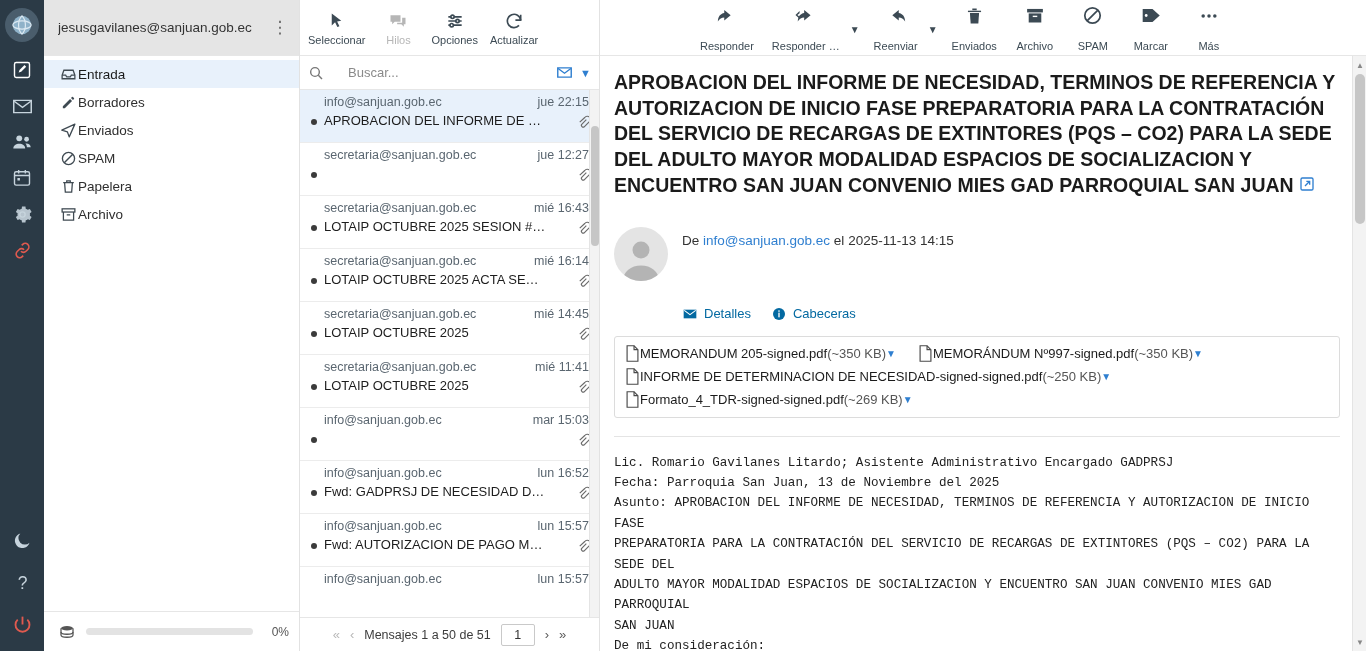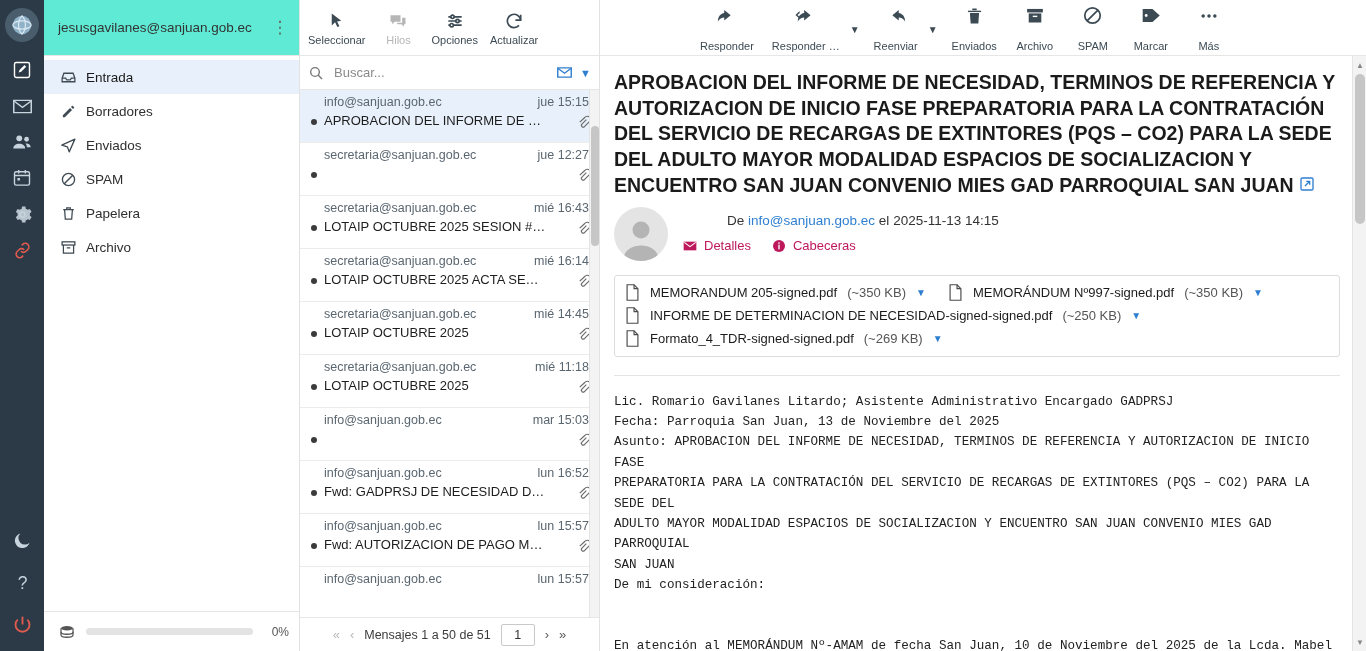--- a/index.html
+++ b/index.html
@@ -55,35 +55,35 @@
     background: #ffffff;
     border-right: 1px solid #e2e2e2;
     display: flex; flex-direction: column;
     position: relative;
   }
   .acct-bar {
     height: 56px;
     display: flex; align-items: center;
     padding: 0 8px 0 14px;
     border-bottom: 1px solid #e6e6e6;
-    background: #5eead4;
+    background: #e5e5e5;
   }
   .acct-email {
     font-size: 13.5px; color: #333; flex: 1;
     white-space: nowrap; overflow: hidden; text-overflow: ellipsis;
   }
   .acct-menu {
     width: 22px; text-align: center; color: #666; font-size: 17px;
     cursor: pointer; line-height: 1;
   }
   .folder-list { flex: 1; overflow: hidden; padding-top: 4px; }
   .folder {
-    height: 34px;
+    height: 28px;
     display: flex; align-items: center;
-    gap: 8px;
+    gap: 0;
     padding: 0 12px 0 14px;
     font-size: 13.5px;
     color: #2f2f2f;
     cursor: pointer;
   }
   .folder .f-icon {
     width: 20px; display: flex; align-items: center; justify-content: center;
     color: #3f4a52;
   }
   .folder.selected { background: #e8f1fb; }
@@ -122,21 +122,21 @@
     min-width: 54px; padding: 2px 6px;
     font-size: 11px; color: #3c4a54; cursor: pointer; gap: 1px;
   }
   .tbtn .ti { height: 24px; display: flex; align-items: center; justify-content: center; }
   .tbtn.disabled { color: #b6b6b6; }
   .searchbar {
     height: 34px;
     display: flex; align-items: center;
     border-bottom: 1px solid #e6e6e6;
     padding: 0 8px;
-    gap: 8px;
+    gap: 22px;
   }
   .searchbar .s-ico { color: #777; display: flex; }
   .searchbar input {
     flex: 1; border: 0; outline: none; font-size: 13px; color: #333;
     font-family: "Liberation Sans", sans-serif;
     background: transparent;
   }
   .searchbar input::placeholder { color: #8a8a8a; }
   .s-right { display: flex; align-items: center; gap: 7px; color: #2f7fd0; }
 
@@ -213,42 +213,42 @@
   .rbtn .ti { height: 24px; display: flex; align-items: center; justify-content: center; }
   .caret-btn {
     color: #3c4a54; font-size: 10px; padding: 0 4px 14px 0; cursor: pointer;
     display: flex; align-items: flex-end; height: 42px;
   }
   .reader-body {
     flex: 1; overflow: hidden; padding: 14px 26px 0 14px; position: relative;
   }
   .msg-title {
     font-size: 19.5px; font-weight: bold; line-height: 1.32; color: #1b1b1b;
-    margin: 0 0 8px 0;
+    margin: 0 0 28px 0;
   }
   .ext-link { color: #2f7fd0; font-size: 16px; }
   .from-row { display: flex; align-items: flex-start; gap: 14px; margin-bottom: 14px; }
   .avatar {
     width: 54px; height: 54px; border-radius: 50%;
     background: #e4e4e4; display: flex; align-items: flex-end; justify-content: center;
     overflow: hidden; flex: 0 0 54px;
   }
-  .from-line { font-size: 13.5px; color: #333; margin-top: 6px; margin-left: 45px; }
+  .from-line { font-size: 13.5px; color: #333; margin-top: 6px; }
   .from-line a { color: #2f7fd0; text-decoration: none; }
   .meta-links { display: flex; gap: 20px; margin-top: 10px; font-size: 13px; }
-  .meta-link { display: flex; align-items: center; gap: 6px; color: #be185d; cursor: pointer; }
+  .meta-link { display: flex; align-items: center; gap: 6px; color: #0369a1; cursor: pointer; margin-top: 48px; }
   .attach-box {
     border: 1px solid #dcdcdc; border-radius: 3px;
     padding: 8px 10px 9px 10px;
     margin: 2px 0 18px 0;
     display: flex; flex-wrap: wrap; gap: 6px 22px;
     font-size: 13px;
   }
   .attach {
-    display: flex; align-items: center; gap: 10px; color: #1b1b1b;
+    display: flex; align-items: center; gap: 0; color: #1b1b1b;
     white-space: nowrap;
   }
   .attach .sz { color: #555; }
   .attach .dd { color: #2f7fd0; font-size: 10px; }
   .att-ico { color: #4a4a4a; display: flex; }
   .divider { border-top: 1px solid #e4e4e4; margin: 0 0 16px 0; }
   .msg-text {
     font-family: "Liberation Mono", monospace;
     font-size: 12.6px; line-height: 1.62; color: #222;
     white-space: pre-wrap;
@@ -473,21 +473,21 @@
             </svg>
         </span>
         <span style="font-size:11px">▼</span>
       </span>
     </div>
 
     <div class="rows">
       <div class="row selected">
         <div class="row-top">
           <span class="row-from">info@sanjuan.gob.ec</span>
-          <span class="row-date">jue 15:15</span>
+          <span class="row-date">jue 22:15</span>
         </div>
         <div class="row-subject">APROBACION DEL INFORME DE …</div>
         <span class="unread-dot"></span>
         <span class="clip">
           <svg width="15" height="15" viewBox="0 0 24 24" fill="none" stroke="currentColor" stroke-width="1.9">
               <path d="M16.5 7.5l-7 7a2.8 2.8 0 104 4l7.5-7.5a5 5 0 10-7-7L6 11.5"></path>
             </svg>
         </span>
       </div>
 
@@ -542,21 +542,21 @@
         <span class="clip">
           <svg width="15" height="15" viewBox="0 0 24 24" fill="none" stroke="currentColor" stroke-width="1.9">
               <path d="M16.5 7.5l-7 7a2.8 2.8 0 104 4l7.5-7.5a5 5 0 10-7-7L6 11.5"></path>
             </svg>
         </span>
       </div>
 
       <div class="row">
         <div class="row-top">
           <span class="row-from">secretaria@sanjuan.gob.ec</span>
-          <span class="row-date">mié 11:18</span>
+          <span class="row-date">mié 11:41</span>
         </div>
         <div class="row-subject">LOTAIP OCTUBRE 2025</div>
         <span class="unread-dot"></span>
         <span class="clip">
           <svg width="15" height="15" viewBox="0 0 24 24" fill="none" stroke="currentColor" stroke-width="1.9">
               <path d="M16.5 7.5l-7 7a2.8 2.8 0 104 4l7.5-7.5a5 5 0 10-7-7L6 11.5"></path>
             </svg>
         </span>
       </div>
 

